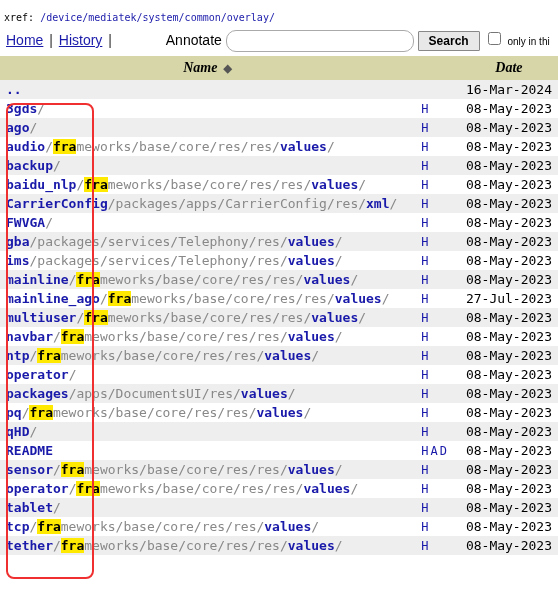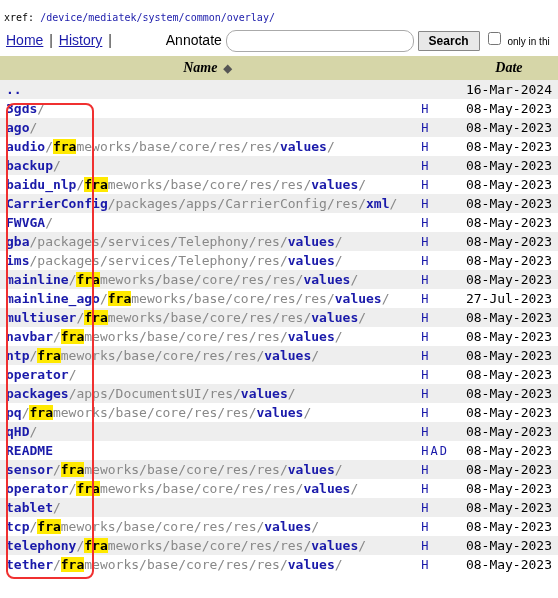--- a/index.html
+++ b/index.html
@@ -234,25 +234,20 @@
         <td><a href="#" class="link"><span class="bold">tablet</span><span class="gray">/</span></a></td>
         <td class="links"><span>H</span></td>
         <td class="date">08-May-2023</td>
       </tr>
       <tr>
         <td><a href="#" class="link"><span class="bold">tcp</span><span class="gray">/</span><span class="hl">fra</span><span class="gray">meworks/base/core/res/res/</span><span class="bold">values</span><span class="gray">/</span></a></td>
         <td class="links"><span>H</span></td>
         <td class="date">08-May-2023</td>
       </tr>
       <tr>
-        <td><a href="#" class="link"><span class="bold">telephony</span><span class="gray">/</span><span class="hl">fra</span><span class="gray">meworks/base/core/res/res/</span><span class="bold">values</span><span class="gray">/</span></a></td>
-        <td class="links"><span>H</span></td>
-        <td class="date">08-May-2023</td>
-      </tr>
-      <tr>
         <td><a href="#" class="link"><span class="bold">tether</span><span class="gray">/</span><span class="hl">fra</span><span class="gray">meworks/base/core/res/res/</span><span class="bold">values</span><span class="gray">/</span></a></td>
         <td class="links"><span>H</span></td>
         <td class="date">08-May-2023</td>
       </tr>
     </tbody>
 </table>
 
 <div class="redbox"></div>
 
 </body></html>

